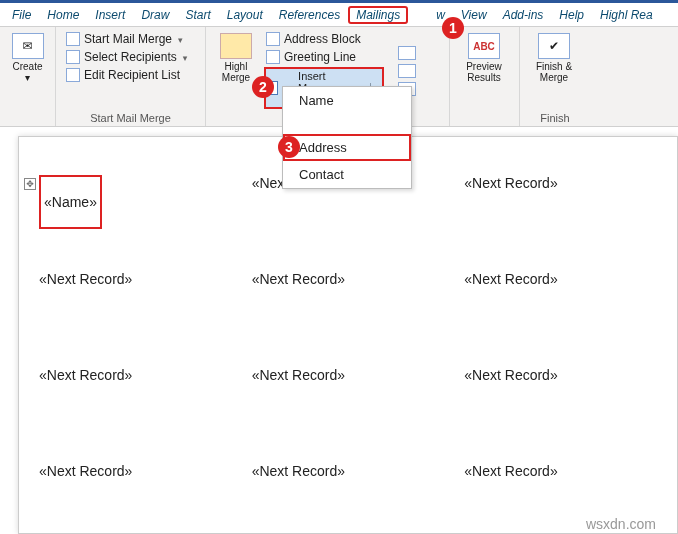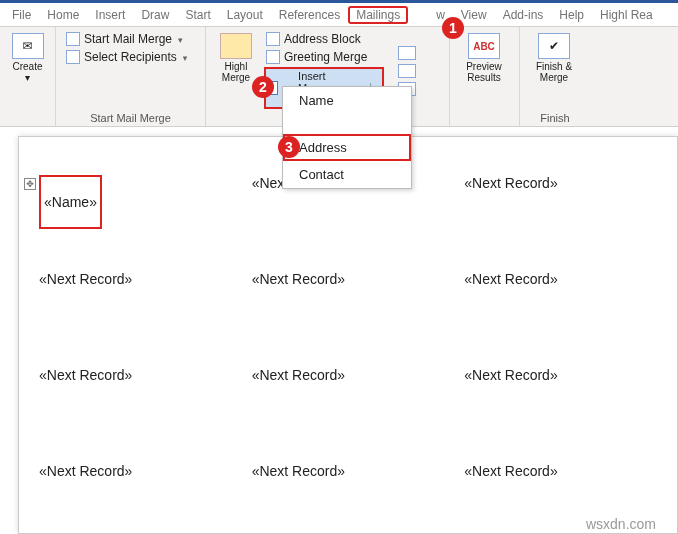--- a/index.html
+++ b/index.html
@@ -1,19 +1,19 @@
 <!DOCTYPE html>
 <html><head>
 <meta charset="utf-8">
 <style>
   * { box-sizing: border-box; font-family: "Segoe UI", Arial, sans-serif; }
   body { margin: 0; width: 678px; height: 534px; background: #fff; overflow: hidden; position: relative; font-size: 12px; color: #222; }
   .titlebar { height: 3px; background: #2b579a; }
   .menu { display: flex; align-items: center; height: 24px; padding: 0 4px; background: #fff; border-bottom: 1px solid #d0d0d0; }
-  .menu-item { padding: 2px 8px; color: #737373; cursor: default; }
+  .menu-item { padding: 2px 8px; color: #0c4a6e; cursor: default; font-style: italic; }
   .menu-item.active { background: #fff; border: 2px solid #d22; border-radius: 3px; padding: 0 6px; font-weight: 500; }
   .badge { width: 22px; height: 22px; border-radius: 50%; background: #d22; color: #fff; font-weight: 700; display: inline-flex; align-items: center; justify-content: center; font-size: 14px; }
   .ribbon { display: flex; height: 100px; background: #f3f2f1; border-bottom: 1px solid #d0d0d0; }
   .group { border-right: 1px solid #d7d7d7; padding: 4px 8px 2px; display: flex; flex-direction: column; position: relative; }
   .group-body { flex: 1; display: flex; gap: 6px; }
   .group-label { text-align: center; font-size: 11px; color: #555; padding-top: 2px; }
   .big-btn { display: flex; flex-direction: column; align-items: center; justify-content: flex-start; width: 52px; padding-top: 2px; cursor: default; }
   .big-btn .icon-box { width: 32px; height: 26px; border: 1px solid #8aa9d9; background: #fff; margin-bottom: 2px; display: flex; align-items: center; justify-content: center; }
   .big-btn .lbl { font-size: 10px; text-align: center; line-height: 1.1; }
   .stack { display: flex; flex-direction: column; gap: 2px; justify-content: flex-start; }
@@ -79,40 +79,44 @@
         <div class="small-btn">
             <span class="si"></span>
             <span>Start Mail Merge</span>
             <span class="caret"></span>
           </div>
         <div class="small-btn">
             <span class="si"></span>
             <span>Select Recipients</span>
             <span class="caret"></span>
           </div>
+        <div class="small-btn">
+            <span class="si"></span>
+            <span>Edit Recipient List</span>
+          </div>
       </div>
     </div>
     <div class="group-label">Start Mail Merge</div>
   </div>
 
   <div class="group" style="width:244px">
     <div class="group-body">
       <div class="big-btn" style="width:44px">
         <div class="icon-box" style="border-color:#caa;background:#ffe9a8"></div>
         <div class="lbl" style="white-space:pre">Highl
 Merge</div>
       </div>
       <div class="stack" style="width:128px">
         <div class="small-btn">
             <span class="si"></span>
             <span>Address Block</span>
           </div>
         <div class="small-btn">
             <span class="si"></span>
-            <span>Greeting Merge</span>
+            <span>Greeting Line</span>
           </div>
         <div class="insert-merge">
           <span class="si"></span>
           <span style="font-size:11px">Insert Merge Field</span>
           <span class="ddcaret">▾</span>
         </div>
       </div>
       <div class="mini-icons">
         <div class="mi"></div>
         <div class="mi"></div>

